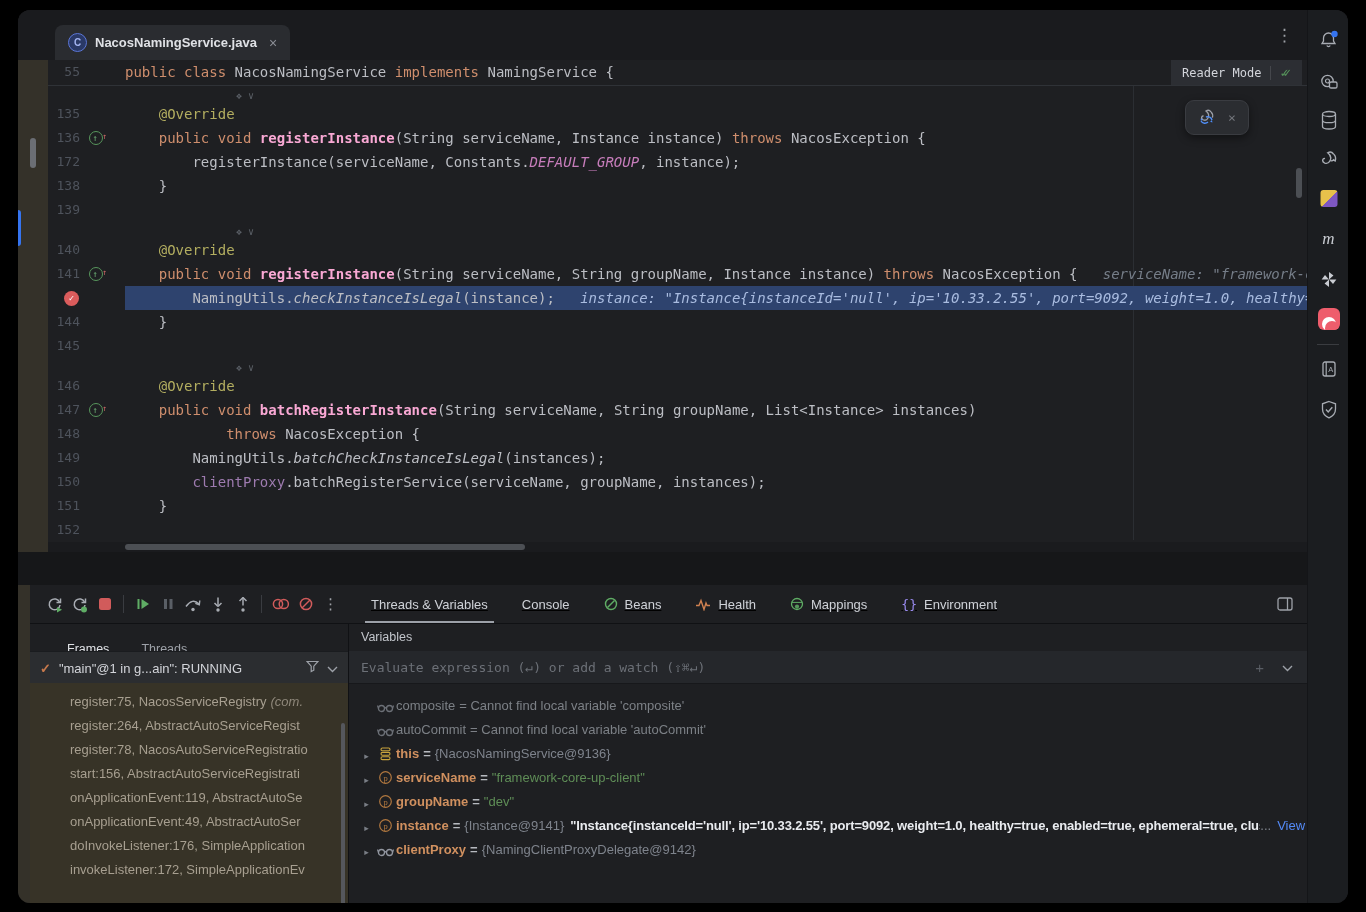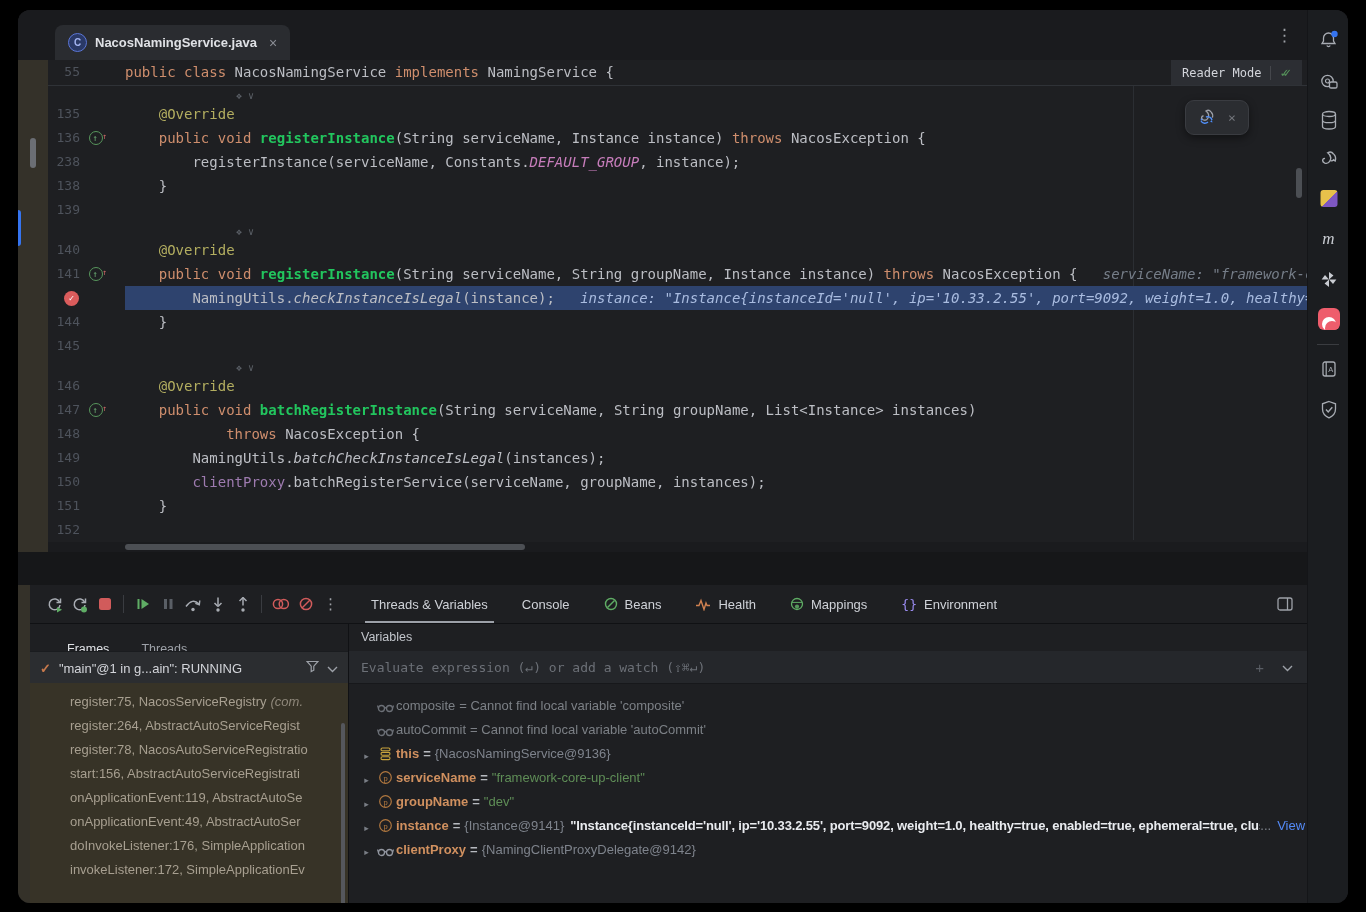--- a/index.html
+++ b/index.html
@@ -38,21 +38,21 @@
   .code-body{flex:1;overflow:hidden;}
   .cl.exec .code-body{background:#2E436E;}
   .bp{width:15px;height:15px;border-radius:50%;background:#DB5C5C;color:#fff;font-size:9px;font-weight:bold;
       display:flex;align-items:center;justify-content:center;margin-left:16px;flex:none;}
   .ovr{width:12px;height:12px;border:1px solid #57965C;border-radius:50%;position:relative;display:inline-block;}
   .ovr::after{content:"↑";position:absolute;left:2.5px;top:-6px;font-size:9px;color:#6AAB73;}
   .ovr::before{content:"↑";position:absolute;right:-5px;top:-7px;font-size:8px;color:#CE6A66;}
   .inlay-glyph{margin-left:111px;color:#5A5F66;font-size:10px;}
   .seg-k{color:#CF8E6D;}
   .seg-a{color:#B3AE60;}
-  .seg-d{color:#22c55e;font-weight:600;}
+  .seg-d{color:#f9a8d4;font-weight:600;}
   .seg-p{color:#BCBEC4;}
   .seg-f{color:#9E7BB0;}
   .seg-cst{color:#C77DBB;font-style:italic;}
   .seg-i{color:#BCBEC4;font-style:italic;}
   .seg-h{color:#767E89;font-style:italic;}
   .seg-hx{color:#A9BCE0;font-style:italic;}
 
   #reader{position:absolute;top:0;left:1123px;height:25px;display:flex;align-items:center;gap:9px;
           background:#2C2E33;padding:0 11px;z-index:4;}
   #reader .rm-label{font-size:12px;color:#D3D5DB;}
@@ -85,21 +85,21 @@
   #gap{position:absolute;left:0;top:542px;width:1289px;height:33px;background:#161719;}
 
   
   #debug{position:absolute;left:12px;top:575px;width:1277px;height:318px;background:#1E1F22;}
   #dbg-toolbar{position:absolute;top:0;left:0;right:0;height:38px;border-bottom:1px solid #101114;
       display:flex;align-items:center;}
   .tbtn{width:25px;height:25px;display:flex;align-items:center;justify-content:center;flex:none;}
   .tsep{width:1px;height:18px;background:#3A3C41;margin:0 6px;flex:none;}
   .stop-sq{width:12px;height:12px;border-radius:2.5px;background:#D15B5B;}
   .kebab{color:#9DA0A6;font-size:15px;}
-  #dbg-tabs{display:flex;margin-left:28px;gap:34px;height:38px;}
+  #dbg-tabs{display:flex;margin-left:28px;gap:34px;height:38px;text-decoration:underline;}
   .dtab{display:flex;align-items:center;gap:7px;font-size:13px;color:#CFD2D8;position:relative;}
   .dtab.active::after{content:"";position:absolute;left:-6px;right:-6px;bottom:0;height:2px;background:#9CA0A8;}
   .env-braces{color:#9B8CF2;font-family:"DejaVu Sans Mono",monospace;font-size:13px;}
   #layout-btn{position:absolute;right:14px;top:12px;}
 
   
   #frames-panel{position:absolute;left:0;top:38px;width:318px;bottom:0;border-right:1px solid #101114;}
   #frame-tabs{height:40px;display:flex;align-items:flex-end;gap:32px;padding-left:37px;}
   .ptab{font-size:12.5px;color:#9DA1A8;position:relative;height:28px;display:flex;align-items:center;}
   .ptab.active{color:#DFE1E5;}
@@ -157,21 +157,21 @@
     <div id="stripe-pill"></div>
     <div id="stripe-accent"></div>
   </div>
 
   <div id="editor">
     <div id="guide"></div>
     <div id="code-lines">
         <div class="cl inlay"><div class="gut"></div><div class="code-body"><span class="inlay-glyph">❖ ∨</span></div></div>
         <div class="cl"><div class="gut"><span class="num">135</span></div><div class="code-body"><span class="seg-a">    @Override</span></div></div>
         <div class="cl"><div class="gut"><span class="num">136</span><span class="gicon"><span class="ovr"></span></span></div><div class="code-body"><span class="seg-k">    public void </span><span class="seg-d">registerInstance</span><span class="seg-p">(String serviceName, Instance instance) </span><span class="seg-k">throws </span><span class="seg-p">NacosException {</span></div></div>
-        <div class="cl"><div class="gut"><span class="num">238</span></div><div class="code-body"><span class="seg-p">        registerInstance(serviceName, Constants.</span><span class="seg-cst">DEFAULT_GROUP</span><span class="seg-p">, instance);</span></div></div>
+        <div class="cl"><div class="gut"><span class="num">172</span></div><div class="code-body"><span class="seg-p">        registerInstance(serviceName, Constants.</span><span class="seg-cst">DEFAULT_GROUP</span><span class="seg-p">, instance);</span></div></div>
         <div class="cl"><div class="gut"><span class="num">138</span></div><div class="code-body"><span class="seg-p">    }</span></div></div>
         <div class="cl"><div class="gut"><span class="num">139</span></div><div class="code-body"></div></div>
         <div class="cl inlay"><div class="gut"></div><div class="code-body"><span class="inlay-glyph">❖ ∨</span></div></div>
         <div class="cl"><div class="gut"><span class="num">140</span></div><div class="code-body"><span class="seg-a">    @Override</span></div></div>
         <div class="cl"><div class="gut"><span class="num">141</span><span class="gicon"><span class="ovr"></span></span></div><div class="code-body"><span class="seg-k">    public void </span><span class="seg-d">registerInstance</span><span class="seg-p">(String serviceName, String groupName, Instance instance) </span><span class="seg-k">throws </span><span class="seg-p">NacosException { </span><span class="seg-h">  serviceName: "framework-c</span></div></div>
         <div class="cl exec"><div class="gut"><span class="bp">✓</span></div><div class="code-body"><span class="seg-p">        NamingUtils.</span><span class="seg-i">checkInstanceIsLegal</span><span class="seg-p">(instance); </span><span class="seg-hx">  instance: "Instance{instanceId='null', ip='10.33.2.55', port=9092, weight=1.0, healthy=</span></div></div>
         <div class="cl"><div class="gut"><span class="num">144</span></div><div class="code-body"><span class="seg-p">    }</span></div></div>
         <div class="cl"><div class="gut"><span class="num">145</span></div><div class="code-body"></div></div>
         <div class="cl inlay"><div class="gut"></div><div class="code-body"><span class="inlay-glyph">❖ ∨</span></div></div>
         <div class="cl"><div class="gut"><span class="num">146</span></div><div class="code-body"><span class="seg-a">    @Override</span></div></div>

